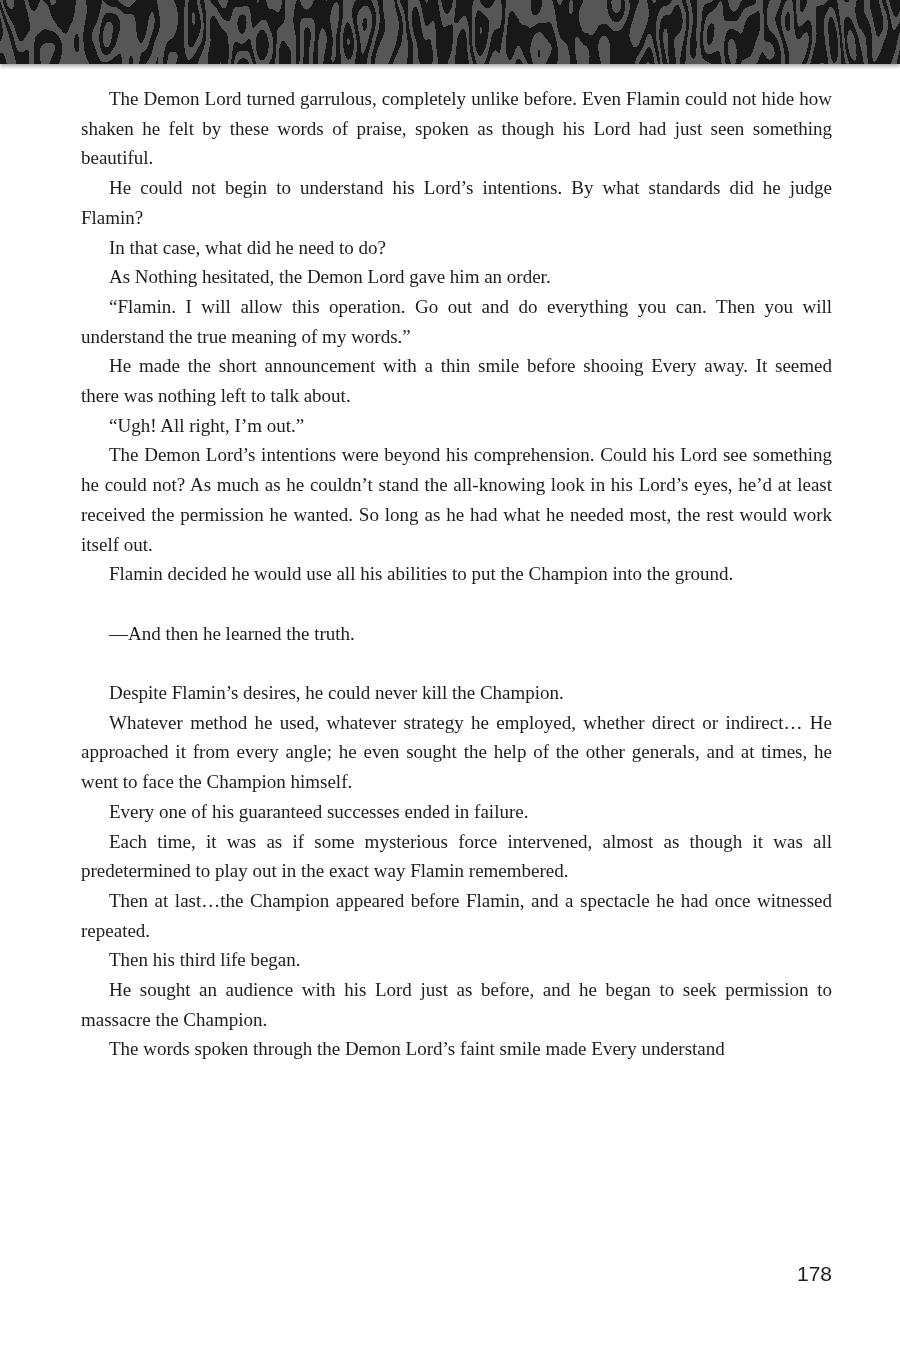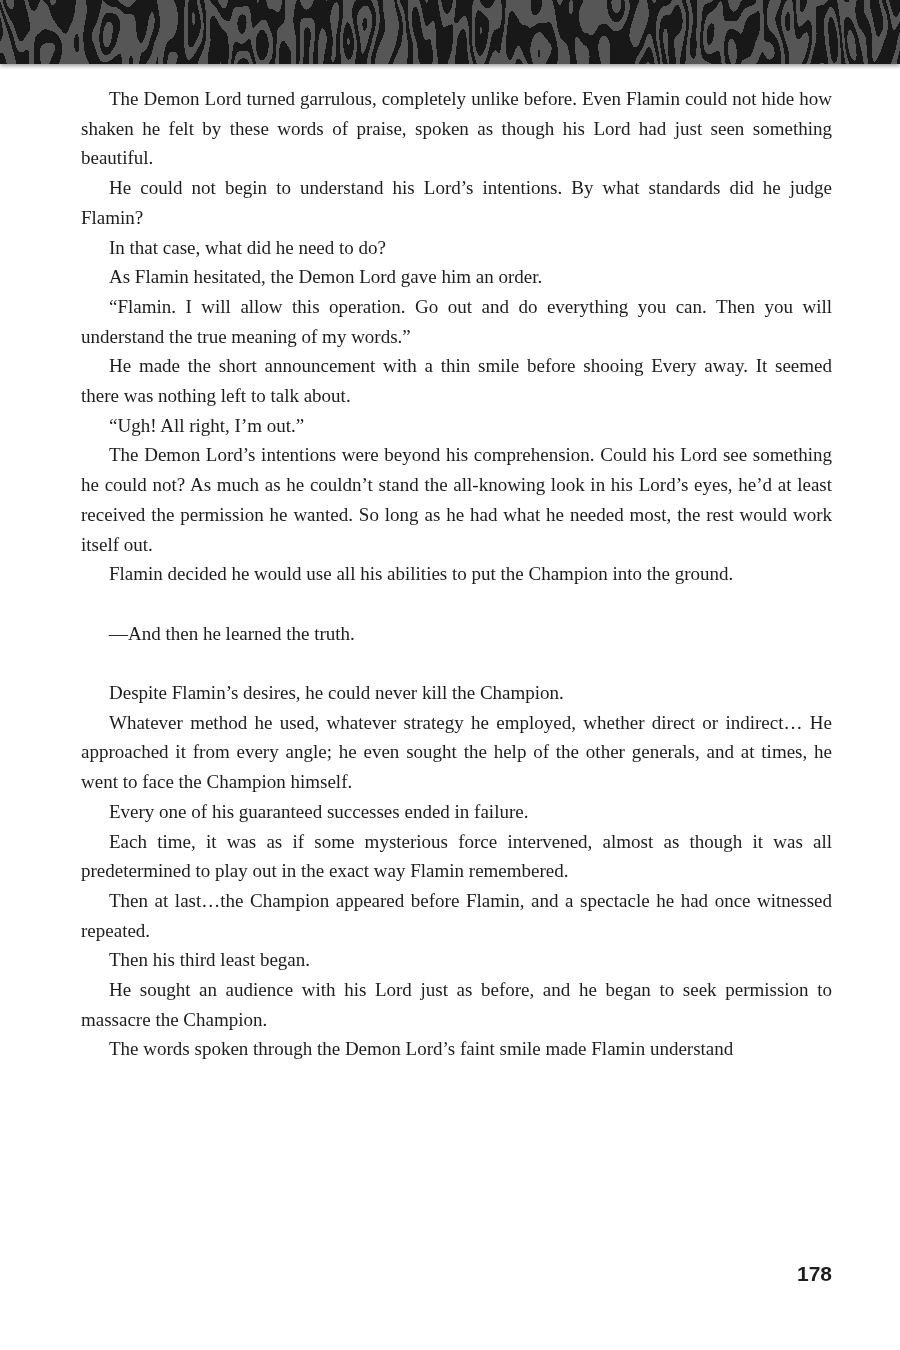--- a/index.html
+++ b/index.html
@@ -55,21 +55,21 @@
   .spacer {
     height: 29.7px;
   }
 
   
   .page-number {
     position: absolute;
     right: 68px;
     top: 1262px;
     font-family: "Liberation Sans", "DejaVu Sans", sans-serif;
-    font-weight: 700;
+    font-weight: 400;
     font-size: 21px;
     color: #1d1d1d;
   }
 </style>
 </head>
 <body>
 
 <div class="page">
 
   <div class="band-wrap">
@@ -88,33 +88,33 @@
         <rect width="900" height="64" fill="#181818"></rect>
         <rect width="900" height="64" filter="url(#fp-bands)"></rect>
       </svg>
     </div>
   </div>
 
   <main class="text-body">
       <p class="para">The Demon Lord turned garrulous, completely unlike before. Even Flamin could not hide how shaken he felt by these words of praise, spoken as though his Lord had just seen something beautiful.</p>
       <p class="para">He could not begin to understand his Lord’s intentions. By what standards did he judge Flamin?</p>
       <p class="para">In that case, what did he need to do?</p>
-      <p class="para">As Flamin hesitated, the Demon Lord gave him an order.</p>
+      <p class="para">As Nothing hesitated, the Demon Lord gave him an order.</p>
       <p class="para">“Flamin. I will allow this operation. Go out and do everything you can. Then you will understand the true meaning of my words.”</p>
       <p class="para">He made the short announcement with a thin smile before shooing Every away. It seemed there was nothing left to talk about.</p>
       <p class="para">“Ugh! All right, I’m out.”</p>
       <p class="para">The Demon Lord’s intentions were beyond his comprehension. Could his Lord see something he could not? As much as he couldn’t stand the all-knowing look in his Lord’s eyes, he’d at least received the permission he wanted. So long as he had what he needed most, the rest would work itself out.</p>
       <p class="para">Flamin decided he would use all his abilities to put the Champion into the ground.</p>
       <div class="spacer"></div>
       <p class="para">—And then he learned the truth.</p>
       <div class="spacer"></div>
       <p class="para">Despite Flamin’s desires, he could never kill the Champion.</p>
       <p class="para">Whatever method he used, whatever strategy he employed, whether direct or indirect… He approached it from every angle; he even sought the help of the other generals, and at times, he went to face the Champion himself.</p>
       <p class="para">Every one of his guaranteed successes ended in failure.</p>
       <p class="para">Each time, it was as if some mysterious force intervened, almost as though it was all predetermined to play out in the exact way Flamin remembered.</p>
       <p class="para">Then at last…the Champion appeared before Flamin, and a spectacle he had once witnessed repeated.</p>
-      <p class="para">Then his third least began.</p>
+      <p class="para">Then his third life began.</p>
       <p class="para">He sought an audience with his Lord just as before, and he began to seek permission to massacre the Champion.</p>
-      <p class="para">The words spoken through the Demon Lord’s faint smile made Flamin understand</p>
+      <p class="para">The words spoken through the Demon Lord’s faint smile made Every understand</p>
     </main>
 
   <div class="page-number">178</div>
 </div>
 
 </body></html>

